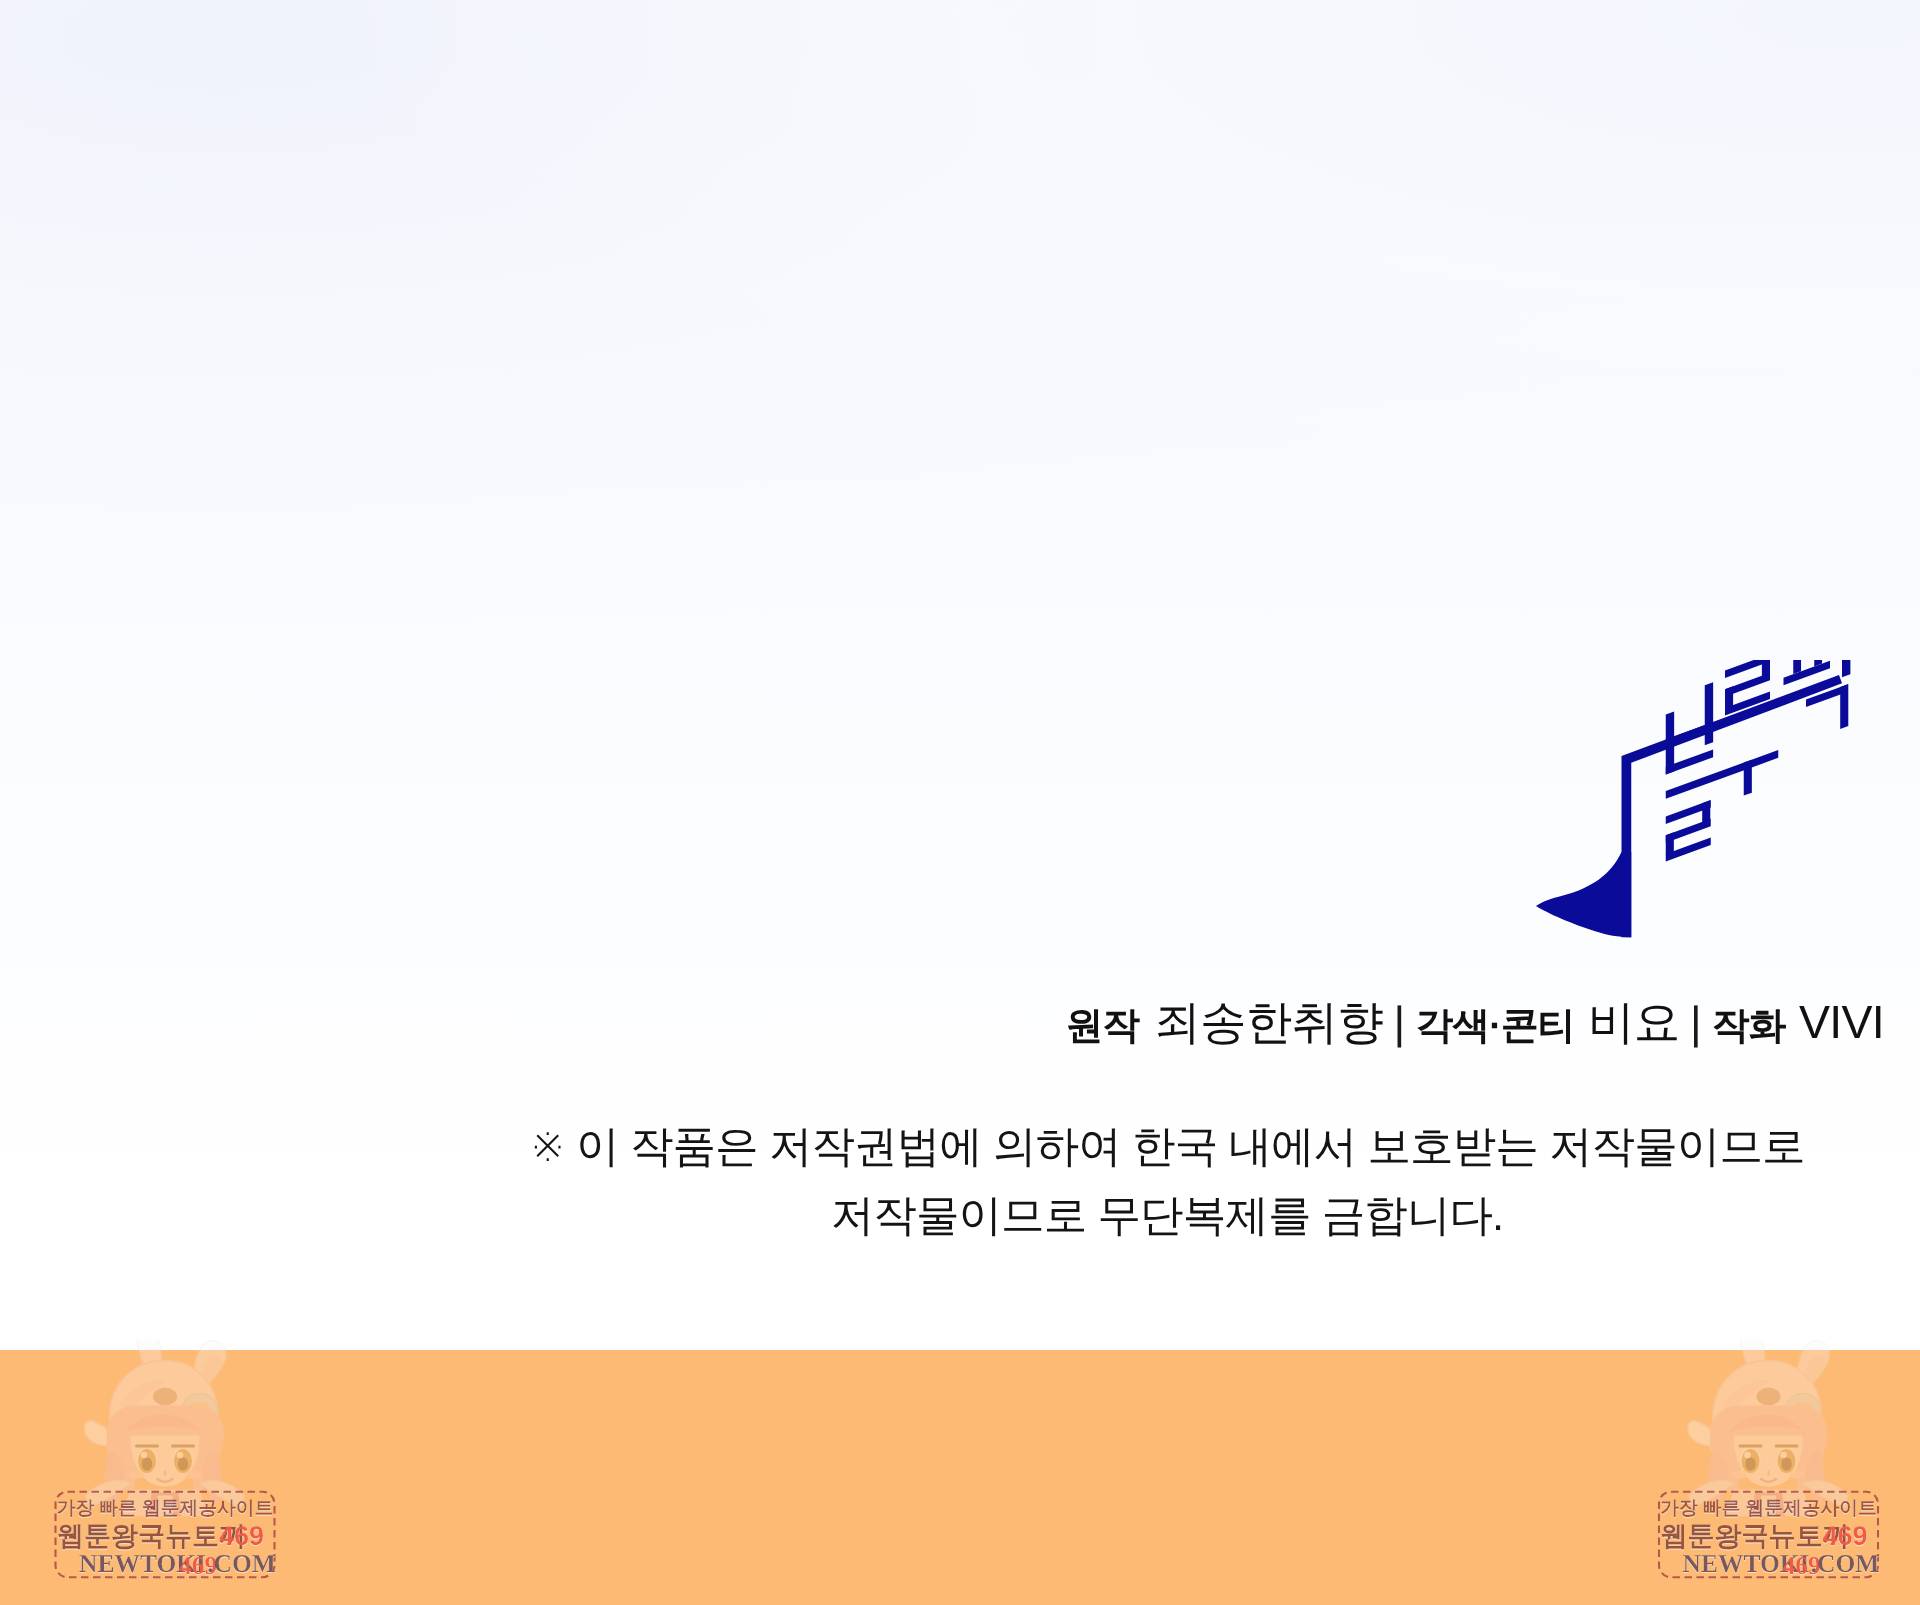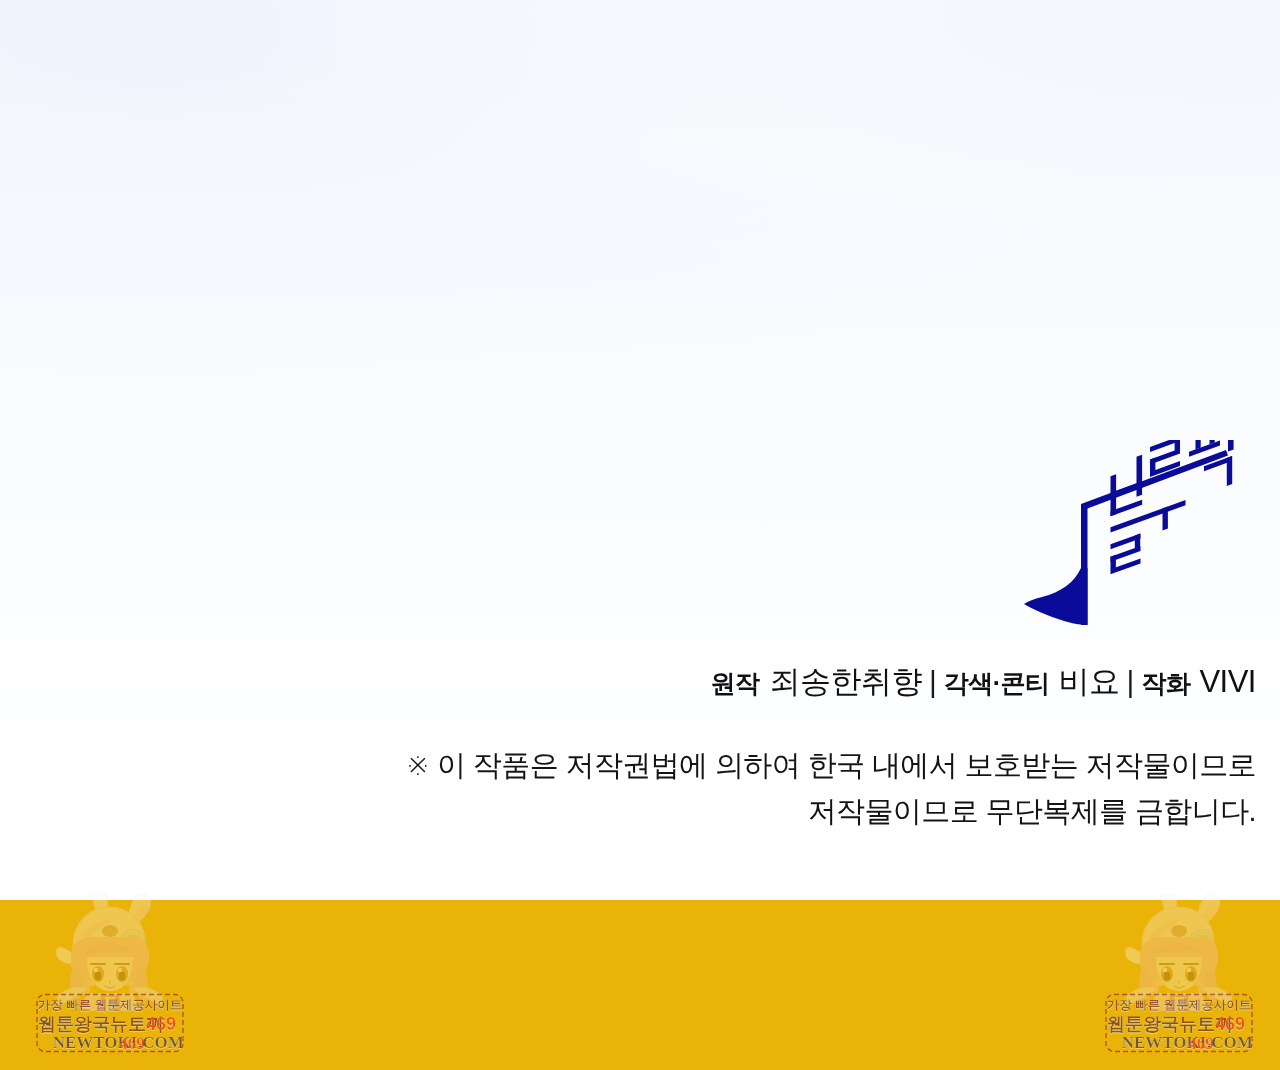--- a/index.html
+++ b/index.html
@@ -12,21 +12,21 @@
     height: 1070px;
     overflow: hidden;
     font-family: "Liberation Sans", "DejaVu Sans", sans-serif;
     background: #ffffff;
   }
 
   #page {
     position: relative;
     width: 1280px;
     height: 1070px;
-    background: #eab308;
+    background: #fdba74;
     overflow: hidden;
   }
 
   
   .bg-wash {
     position: absolute;
     left: 0;
     top: 0;
     width: 1280px;
     height: 900px;
@@ -106,21 +106,21 @@
   }
   .gapA { display: inline-block; width: 10px; }
   .gapB { display: inline-block; width: 9px; }
 
   
   .copyright {
     position: absolute;
     left: 300px;
     top: 742px;
     width: 956px;
-    text-align: right;
+    text-align: center;
     color: #141414;
     font-size: 29px;
     font-weight: 300;
     line-height: 46px;
     letter-spacing: -0.6px;
   }
   .copyright .ln { display: block; }
 
   
   .watermark {

